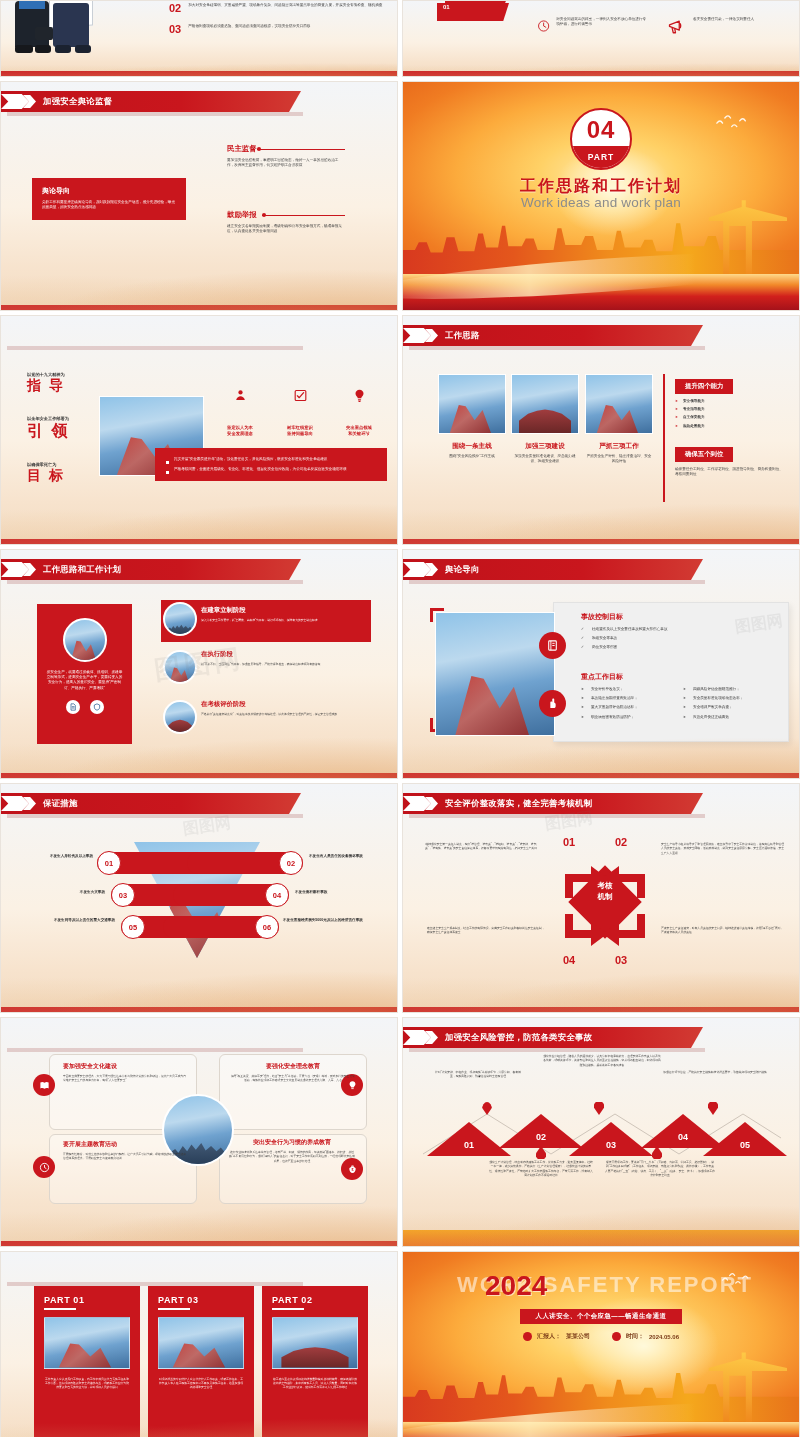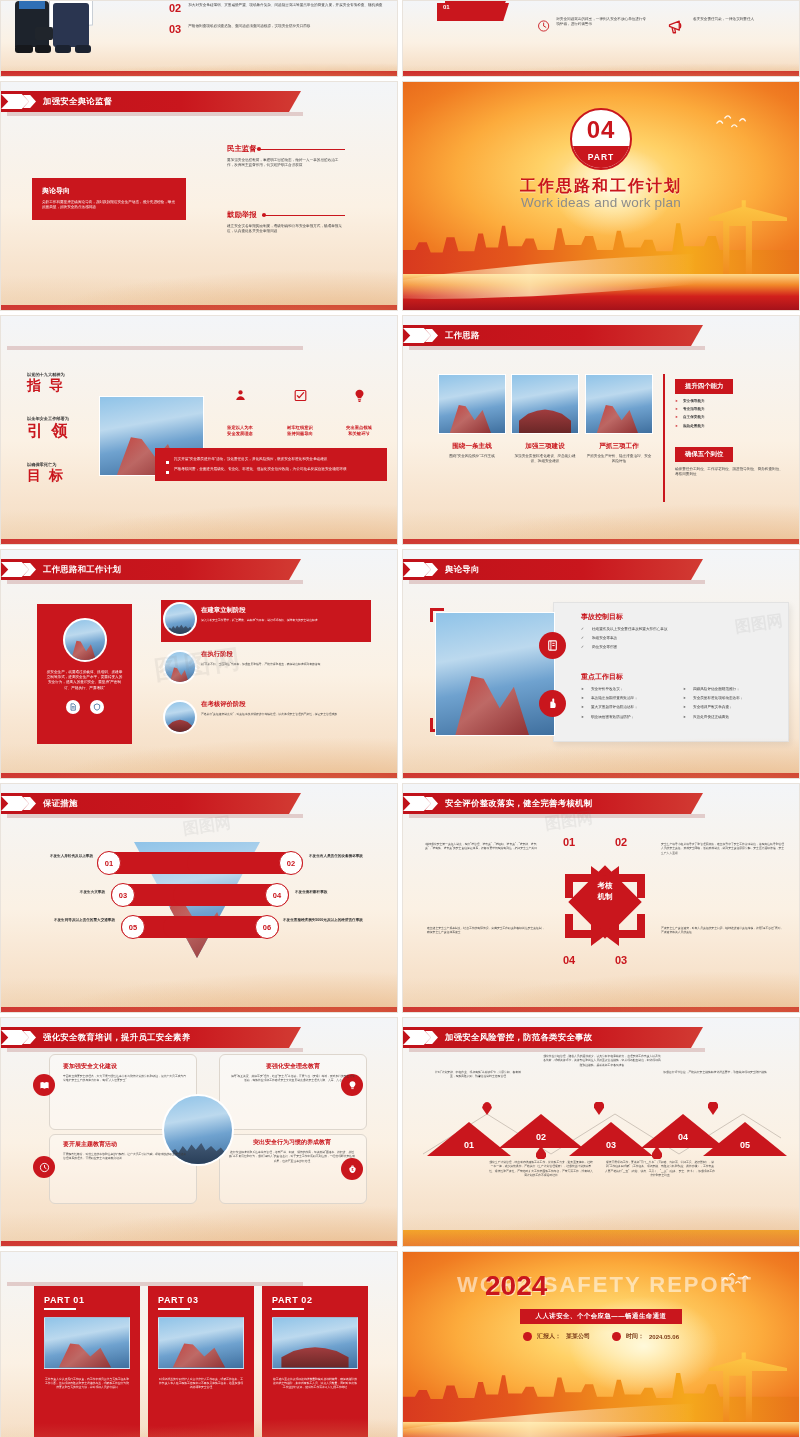--- a/index.html
+++ b/index.html
@@ -420,24 +420,20 @@
     <div class="tred b" style="position:absolute;left:160px;top:170px;font-size:11px">04</div>
     <div class="micro" style="position:absolute;left:18px;top:58px;width:120px;color:#3a3a3a;text-align:center">继续强化安全第一责任人制度，实行“谁管理、谁负责”，“谁组织、谁负责”，“谁安排、谁负责”，“谁实施、谁负责”的安全责任保证体系，把各项要求切实落实到位，把好安全生产关口</div>
     <div class="micro" style="position:absolute;left:258px;top:58px;width:124px;color:#3a3a3a">安全生产领导小组从领导班子和管理层抓起，建立领导班子安全工作议事制度，落实每位领导和管理人员的安全责任，形成安全网络，活动形成制度，做到安全责任层层分解，安全压力逐级传递，安全生产人人重视</div>
     <div class="micro" style="position:absolute;left:258px;top:142px;width:124px;color:#3a3a3a">严肃安全生产责任追究，对有人员责任的安全问题，继续推进追带责任考核，按照“四不放过”原则，严肃追究相关人员的责任</div>
     <div class="micro" style="position:absolute;left:24px;top:142px;width:120px;color:#3a3a3a">建立健全安全生产规章制度，结合工作的实际情况，完善安全工作职责和各级岗位安全责任制，确保安全生产责任体系健全</div>
     <div class="botbar"></div>
   </div>
 
   <div class="slide paper">
     <div class="hdr-shadow" style="width:296px"></div>
-    <div class="hdr">
-      <span class="arrow"></span>
-      <h3>强化安全教育培训，提升员工安全素养</h3>
-    </div>
     <div style="position:absolute;left:48px;top:36px;width:148px;height:76px;border:1px solid #ddd6cd;border-radius:6px;background:rgba(255,255,255,.35)"></div>
     <div style="position:absolute;left:218px;top:36px;width:148px;height:76px;border:1px solid #ddd6cd;border-radius:6px;background:rgba(255,255,255,.35)"></div>
     <div style="position:absolute;left:48px;top:116px;width:148px;height:70px;border:1px solid #ddd6cd;border-radius:6px;background:rgba(255,255,255,.35)"></div>
     <div style="position:absolute;left:218px;top:116px;width:148px;height:70px;border:1px solid #ddd6cd;border-radius:6px;background:rgba(255,255,255,.35)"></div>
 
     <div class="photo city" style="position:absolute;left:161px;top:76px;width:72px;height:72px;border-radius:50%;border:2px solid #fff"></div>
 
     <span style="position:absolute;left:32px;top:56px;width:22px;height:22px;border-radius:50%;background:#c9161d;display:flex;align-items:center;justify-content:center">
       <svg width="11" height="11" viewBox="0 0 24 24">
           <path d="M3 5.5c3-1.5 6-1.5 9 .5v13c-3-2-6-2-9-.5zM21 5.5c-3-1.5-6-1.5-9 .5v13c3-2 6-2 9-.5z" fill="#fff"></path>

